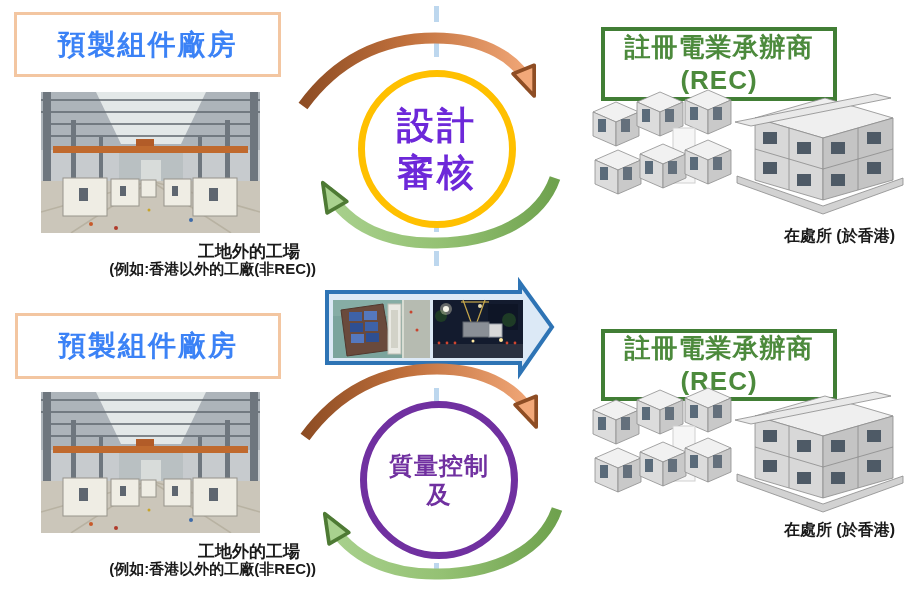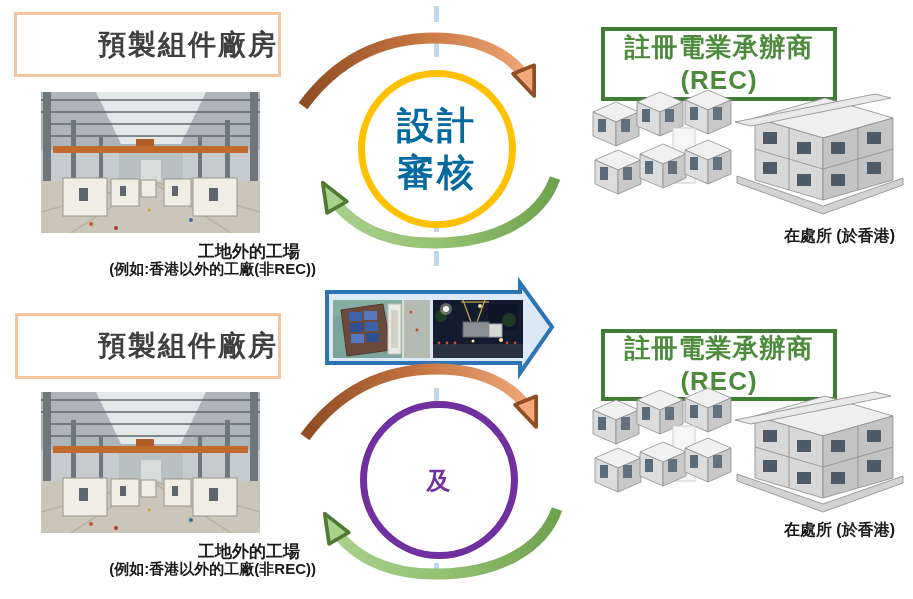--- a/index.html
+++ b/index.html
@@ -2,27 +2,27 @@
 <html><head>
 <meta charset="utf-8">
 <style>
   html,body{margin:0;padding:0;background:#fff;}
   body{font-family:"Liberation Sans","DejaVu Sans",sans-serif;}
   #stage{position:relative;width:913px;height:599px;background:#fff;overflow:hidden;}
   .abs{position:absolute;}
   
   .box{display:flex;flex-direction:column;align-items:center;justify-content:center;
        text-align:center;font-weight:bold;background:#fff;box-sizing:border-box;}
-  .box-orange{border:3px solid #F3C6A1;color:#404040;font-size:28px;letter-spacing:2px;align-items:flex-end;}
+  .box-orange{border:3px solid #F3C6A1;color:#3b82f6;font-size:28px;letter-spacing:2px;}
   .box-green{border:4px solid #417E35;color:#4C8A3C;font-size:26px;line-height:33px;letter-spacing:1px;margin-top:24px;}
   
   .circle{border-radius:50%;background:#fff;box-sizing:border-box;display:flex;
           flex-direction:column;align-items:center;justify-content:center;
           text-align:center;font-weight:bold;z-index:2;}
-  .circle-yellow{border:7px solid #FFC000;color:#0369a1;font-size:37px;line-height:47px;letter-spacing:3px;}
+  .circle-yellow{border:7px solid #FFC000;color:#6d28d9;font-size:37px;line-height:47px;letter-spacing:3px;}
   .circle-purple{border:7px solid #7030A0;color:#7030A0;font-size:24px;line-height:29px;letter-spacing:1px;}
   
   .cap{position:absolute;text-align:right;font-weight:bold;color:#1a1a1a;}
   .cap-l1{font-size:17px;}
   .cap-l2{font-size:15px;margin-left:16px;}
   .cap-site{font-size:16px;}
   
   .dash-v{width:5px;background:repeating-linear-gradient(to bottom,#BDD7EE 0 16px,transparent 16px 35px);z-index:0;}
   svg{display:block;}
   .z1{z-index:1}.z2{z-index:2}.z3{z-index:3}
@@ -233,20 +233,21 @@
     </svg>
 
   <div class="cap cap-l1" style="left:0px;top:540px;width:300px;">工地外的工場</div>
   <div class="cap cap-l2" style="left:0px;top:560px;width:300px;">(例如:香港以外的工廠(非REC))</div>
 
   <svg class="abs z3" style="left:295px;top:359px;" width="272" height="228" viewBox="0 0 272 228">
       <use href="#cycle-arrows"></use>
     </svg>
 
   <div class="abs circle circle-purple" style="left:360px;top:401px;width:158px;height:158px;">
+    <span>質量控制</span>
     <span>及</span>
   </div>
 
   <div class="abs box box-green" style="left:601px;top:305px;width:236px;height:72px;">
     <span>註冊電業承辦商</span>
     <span>(REC)</span>
   </div>
 
   <svg class="abs z1" style="left:585px;top:386px;" width="320" height="132" viewBox="0 0 320 132">
       <use href="#modules-render"></use>

